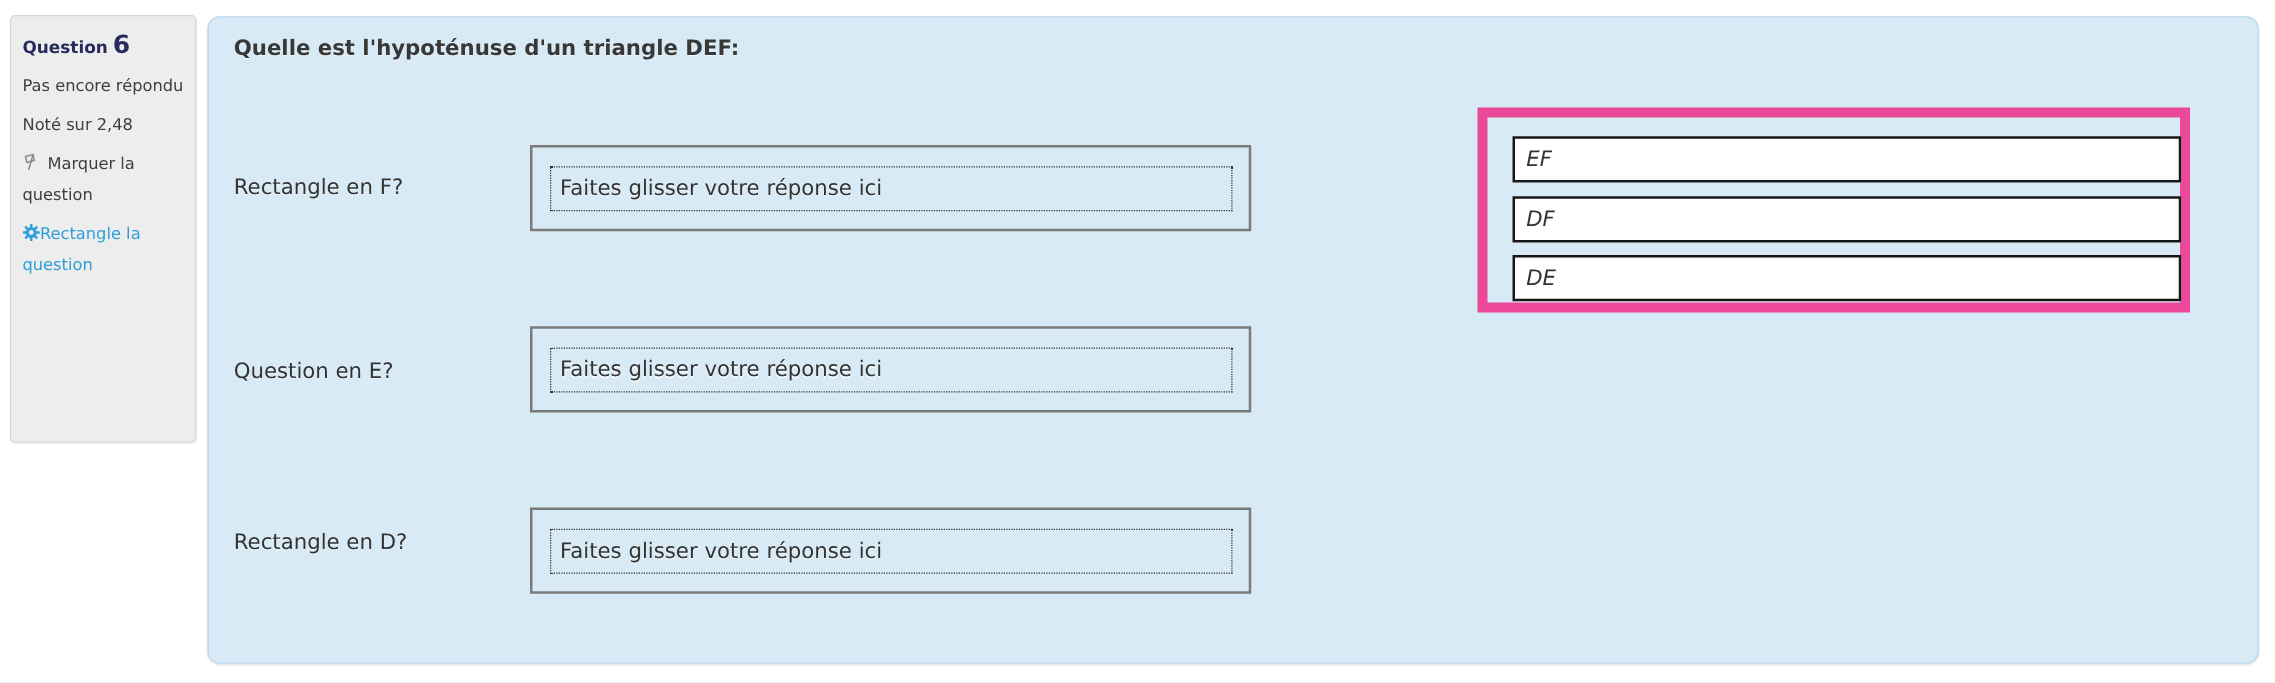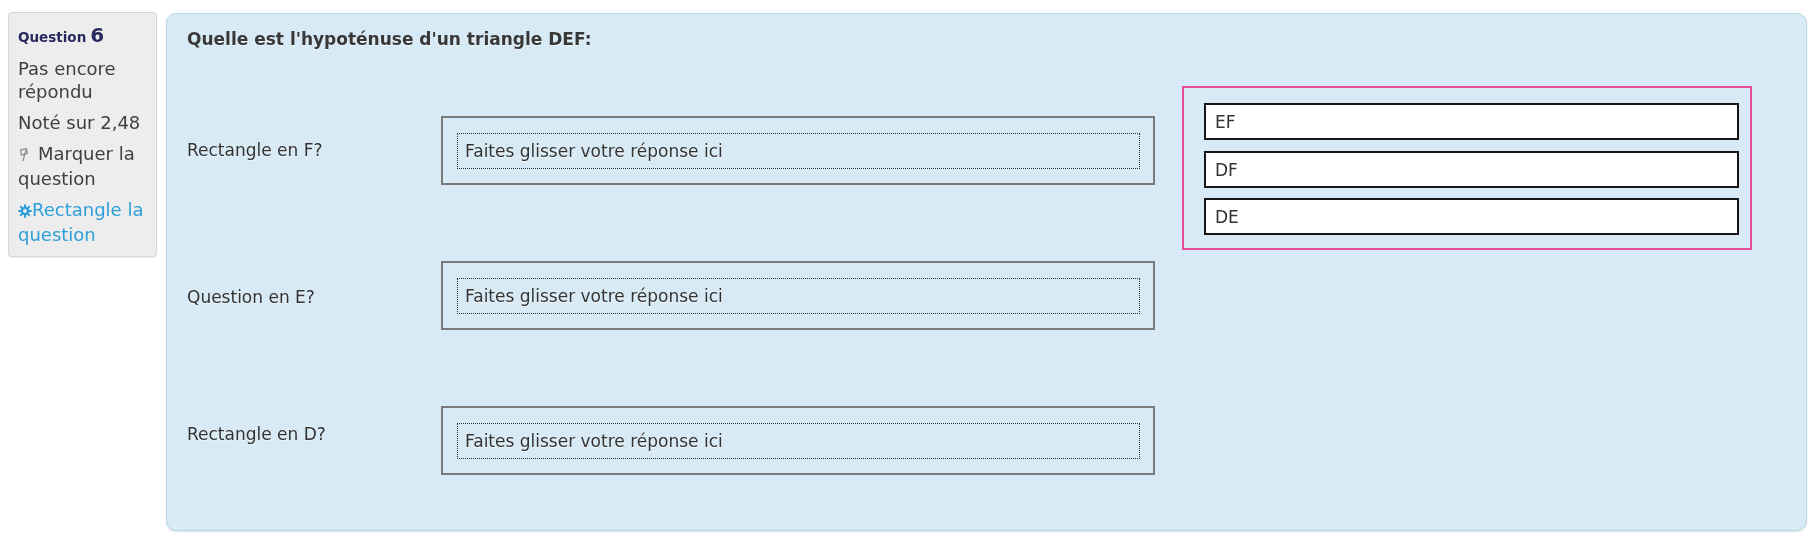--- a/index.html
+++ b/index.html
@@ -3,61 +3,62 @@
 <meta charset="utf-8">
 <style>
   html,body{margin:0;padding:0;}
   body{
     width:1820px;height:546px;position:relative;background:#ffffff;
     font-family:"DejaVu Sans","Liberation Sans",sans-serif;
     -webkit-font-smoothing:antialiased;
   }
   
   .info-box{
-    position:absolute;left:8px;top:12px;width:149px;height:245px;box-sizing:border-box;
+    position:absolute;left:8px;top:12px;width:149px;height:342px;box-sizing:border-box;
     background:#ededed;border:1px solid #d6d6d6;border-radius:4px;
     padding:10px 9px 8px 9px;box-shadow:0 1px 1px rgba(0,0,0,0.07);
   }
   .q-header{color:#272a5c;margin:0 0 8px 0;line-height:24px;}
   .q-word{font-weight:bold;font-size:13.5px;}
   .q-num{font-weight:bold;font-size:20px;margin-left:4px;}
-  .info-item{font-size:18px;color:#3f3f3f;line-height:23px;margin-bottom:8px;}
+  .info-item{font-size:13px;color:#3f3f3f;line-height:23px;margin-bottom:8px;}
   .info-link{color:#2e9fd8;cursor:pointer;}
   .icn{display:inline-block;vertical-align:-2px;}
   .flag-i{margin-right:5px;}
   
   .panel{
     position:absolute;left:166px;top:13px;width:1641px;height:518px;box-sizing:border-box;
     background:#d7eaf5;border:1px solid #b9d9ea;border-radius:10px;
     box-shadow:0 1px 2px rgba(0,0,0,0.12);
     padding-left:12px;
   }
   .panel-title{
     position:absolute;left:20px;top:14px;font-size:17px;font-weight:bold;color:#383838;
     line-height:22px;text-shadow:0 1px 0 rgba(255,255,255,0.55);
   }
   .row-label{
     position:absolute;left:20px;font-size:17px;color:#333;line-height:22px;
     text-shadow:0 1px 0 rgba(255,255,255,0.55);
   }
   .row-label.r1{top:125px;} .row-label.r2{top:272px;} .row-label.r3{top:409px;}
   .dropzone{
-    position:absolute;left:274px;width:714px;height:69px;box-sizing:border-box;
+    position:absolute;left:257px;width:577px;height:69px;box-sizing:border-box;
     border:2px solid #7b7b7b;background:transparent;text-decoration:underline;
   }
   .dropzone.r1{top:102px;} .dropzone.r2{top:247px;} .dropzone.r3{top:392px;}
   .dropzone-inner{
     position:absolute;left:14px;right:13px;top:15px;bottom:14px;box-sizing:border-box;
     border:1px dotted #333;display:flex;align-items:center;padding-left:7px;
     font-size:17px;color:#333;text-shadow:0 1px 0 rgba(255,255,255,0.7);
   }
   
   .choices-box{
     position:absolute;left:1015px;top:72px;width:570px;height:164px;box-sizing:border-box;
-    border:2px solid #ec4899;
+    border:8px solid #ec4899;
+    font-style:italic;
   }
   .choice{
     position:absolute;left:20px;width:535px;height:37px;box-sizing:border-box;
     background:#ffffff;border:2px solid #161616;display:flex;align-items:center;
     padding-left:9px;font-size:17px;color:#333;cursor:move;
     text-shadow:0 1px 0 rgba(255,255,255,0.7);
   }
   .choice.c1{top:15px;} .choice.c2{top:63px;} .choice.c3{top:110px;}
 </style>
 </head>

